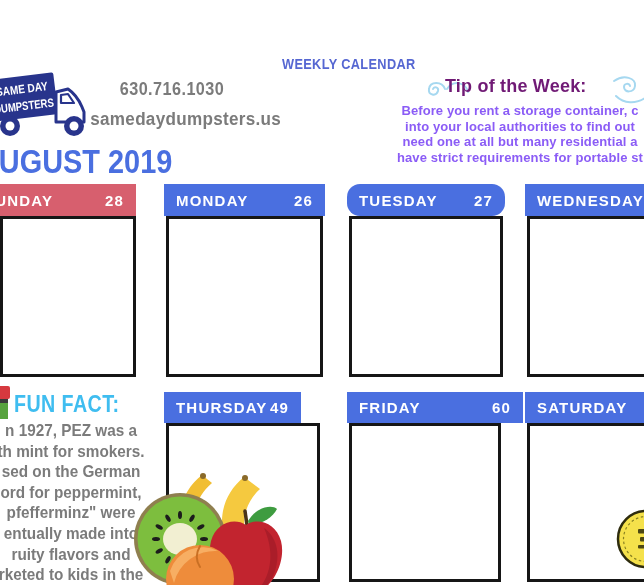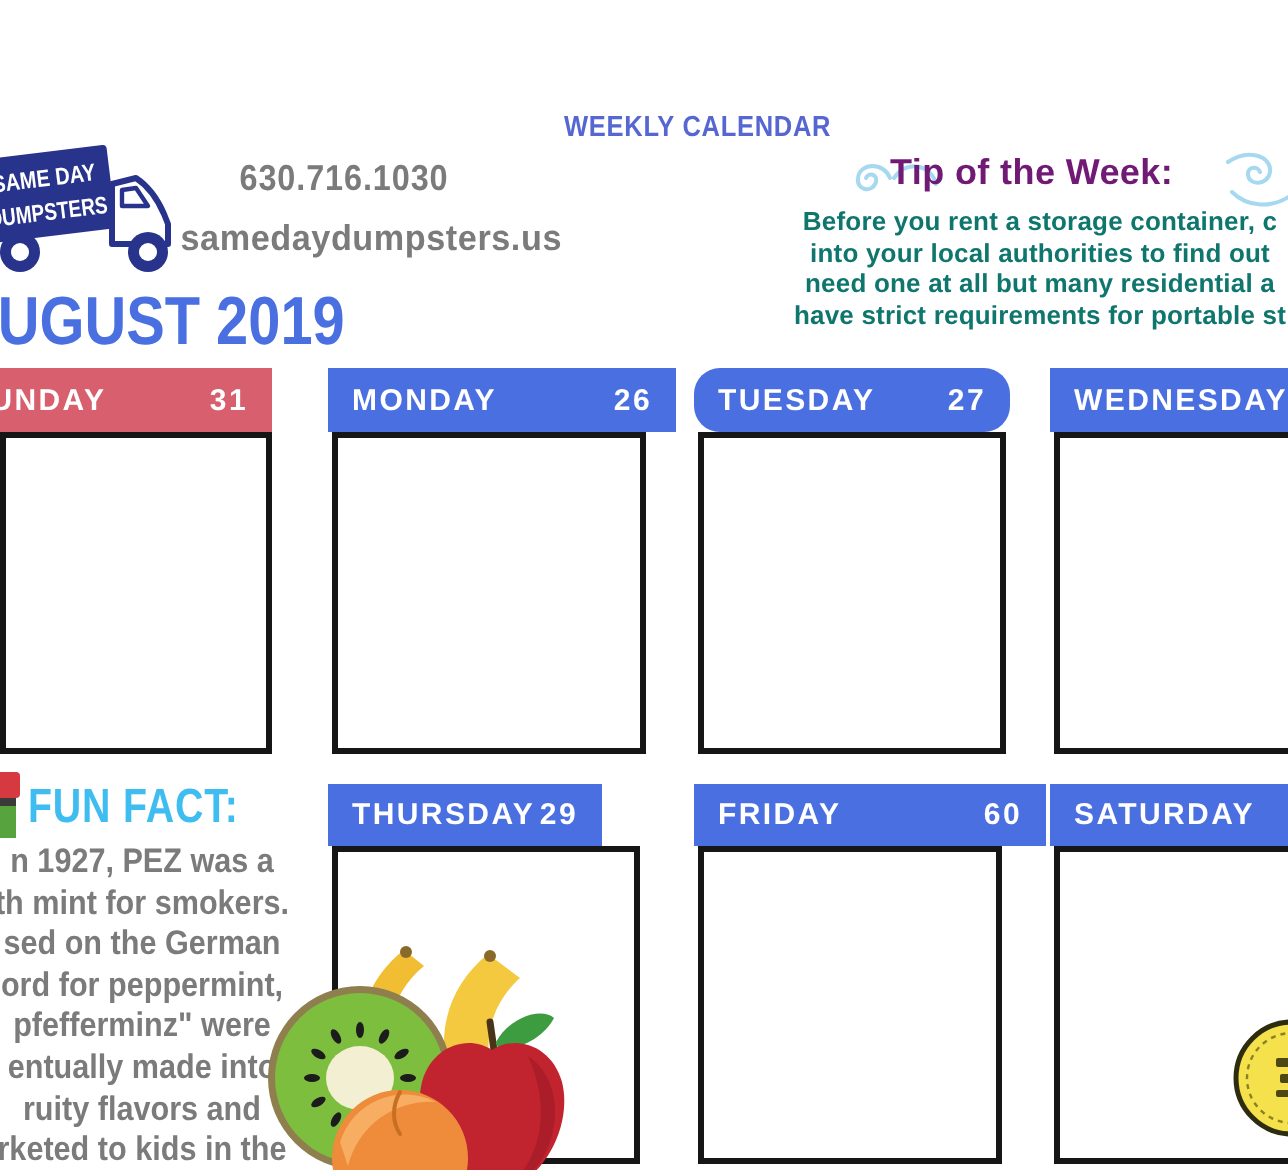--- a/index.html
+++ b/index.html
@@ -14,21 +14,21 @@
   .phone{left:92px;top:59px;width:160px;text-align:center;font-size:18px;color:#7b7b7b;
     letter-spacing:.5px;transform:scaleX(.9);transform-origin:center;white-space:nowrap;}
   .website{left:86px;top:89px;width:170px;text-align:center;font-size:18px;color:#7b7b7b;
     letter-spacing:.3px;transform:scaleX(.95);transform-origin:center;white-space:nowrap;}
   .month-title{left:-22px;top:122px;font-size:34px;color:#4a6fe0;letter-spacing:0;
     transform:scaleX(.85);transform-origin:left center;white-space:nowrap;}
   
   .tip-heading{left:445px;top:56px;width:200px;text-align:left;font-size:18px;
     color:#701a75;white-space:nowrap;letter-spacing:.2px;}
   .tip-lines{left:396px;top:83px;width:248px;text-align:center;font-size:13px;
-    line-height:15.6px;color:#0f766e;letter-spacing:.1px;white-space:nowrap;}
+    line-height:15.6px;color:#8b5cf6;letter-spacing:.1px;white-space:nowrap;}
   
   .day-header{position:absolute;display:flex;justify-content:space-between;align-items:center;
     padding:0 12px;box-sizing:border-box;color:#fff;font-size:15px;letter-spacing:1.2px;white-space:nowrap;}
   .hdr-blue{background:#4a6fe0;}
   .hdr-red{background:#d75f6e;}
   .day-box{position:absolute;background:#fff;border:3px solid #161616;box-sizing:border-box;}
   
   .fun-fact-heading{left:14px;top:370px;font-size:24px;color:#3fbdf0;letter-spacing:.5px;
     transform:scaleX(.82);transform-origin:left center;white-space:nowrap;}
   .fun-fact-lines{left:-60px;top:401px;width:262px;text-align:center;font-size:17px;
@@ -71,45 +71,45 @@
   </svg>
   <div class="abs tip-lines">
     <div>Before you rent a storage container, c</div>
     <div>into your local authorities to find out</div>
     <div>need one at all but many residential a</div>
     <div>have strict requirements for portable st</div>
   </div>
 
   <div class="day-header hdr-red" style="left:-28px;top:164px;width:164px;height:32px;">
     <span>SUNDAY</span>
-    <span>31</span>
+    <span>28</span>
   </div>
   <div class="day-box" style="left:0px;top:196px;width:136px;height:161px;"></div>
 
-  <div class="day-header hdr-blue" style="left:164px;top:164px;width:174px;height:32px;text-align:right;">
+  <div class="day-header hdr-blue" style="left:164px;top:164px;width:161px;height:32px;text-align:right;">
     <span>MONDAY</span>
     <span>26</span>
   </div>
   <div class="day-box" style="left:166px;top:196px;width:157px;height:161px;"></div>
 
   <div class="day-header hdr-blue" style="left:347px;top:164px;width:158px;height:32px;border-radius:13px;">
     <span>TUESDAY</span>
     <span>27</span>
   </div>
   <div class="day-box" style="left:349px;top:196px;width:154px;height:161px;"></div>
 
   <div class="day-header hdr-blue" style="left:525px;top:164px;width:165px;height:32px;">
     <span>WEDNESDAY</span>
     <span></span>
   </div>
   <div class="day-box" style="left:527px;top:196px;width:161px;height:161px;"></div>
 
   <div class="day-header hdr-blue" style="left:164px;top:372px;width:137px;height:31px;">
     <span>THURSDAY</span>
-    <span>29</span>
+    <span>49</span>
   </div>
   <div class="day-box" style="left:166px;top:403px;width:154px;height:159px;"></div>
 
   <div class="day-header hdr-blue" style="left:347px;top:372px;width:176px;height:31px;">
     <span>FRIDAY</span>
     <span>60</span>
   </div>
   <div class="day-box" style="left:349px;top:403px;width:152px;height:159px;"></div>
 
   <div class="day-header hdr-blue" style="left:525px;top:372px;width:165px;height:31px;">

